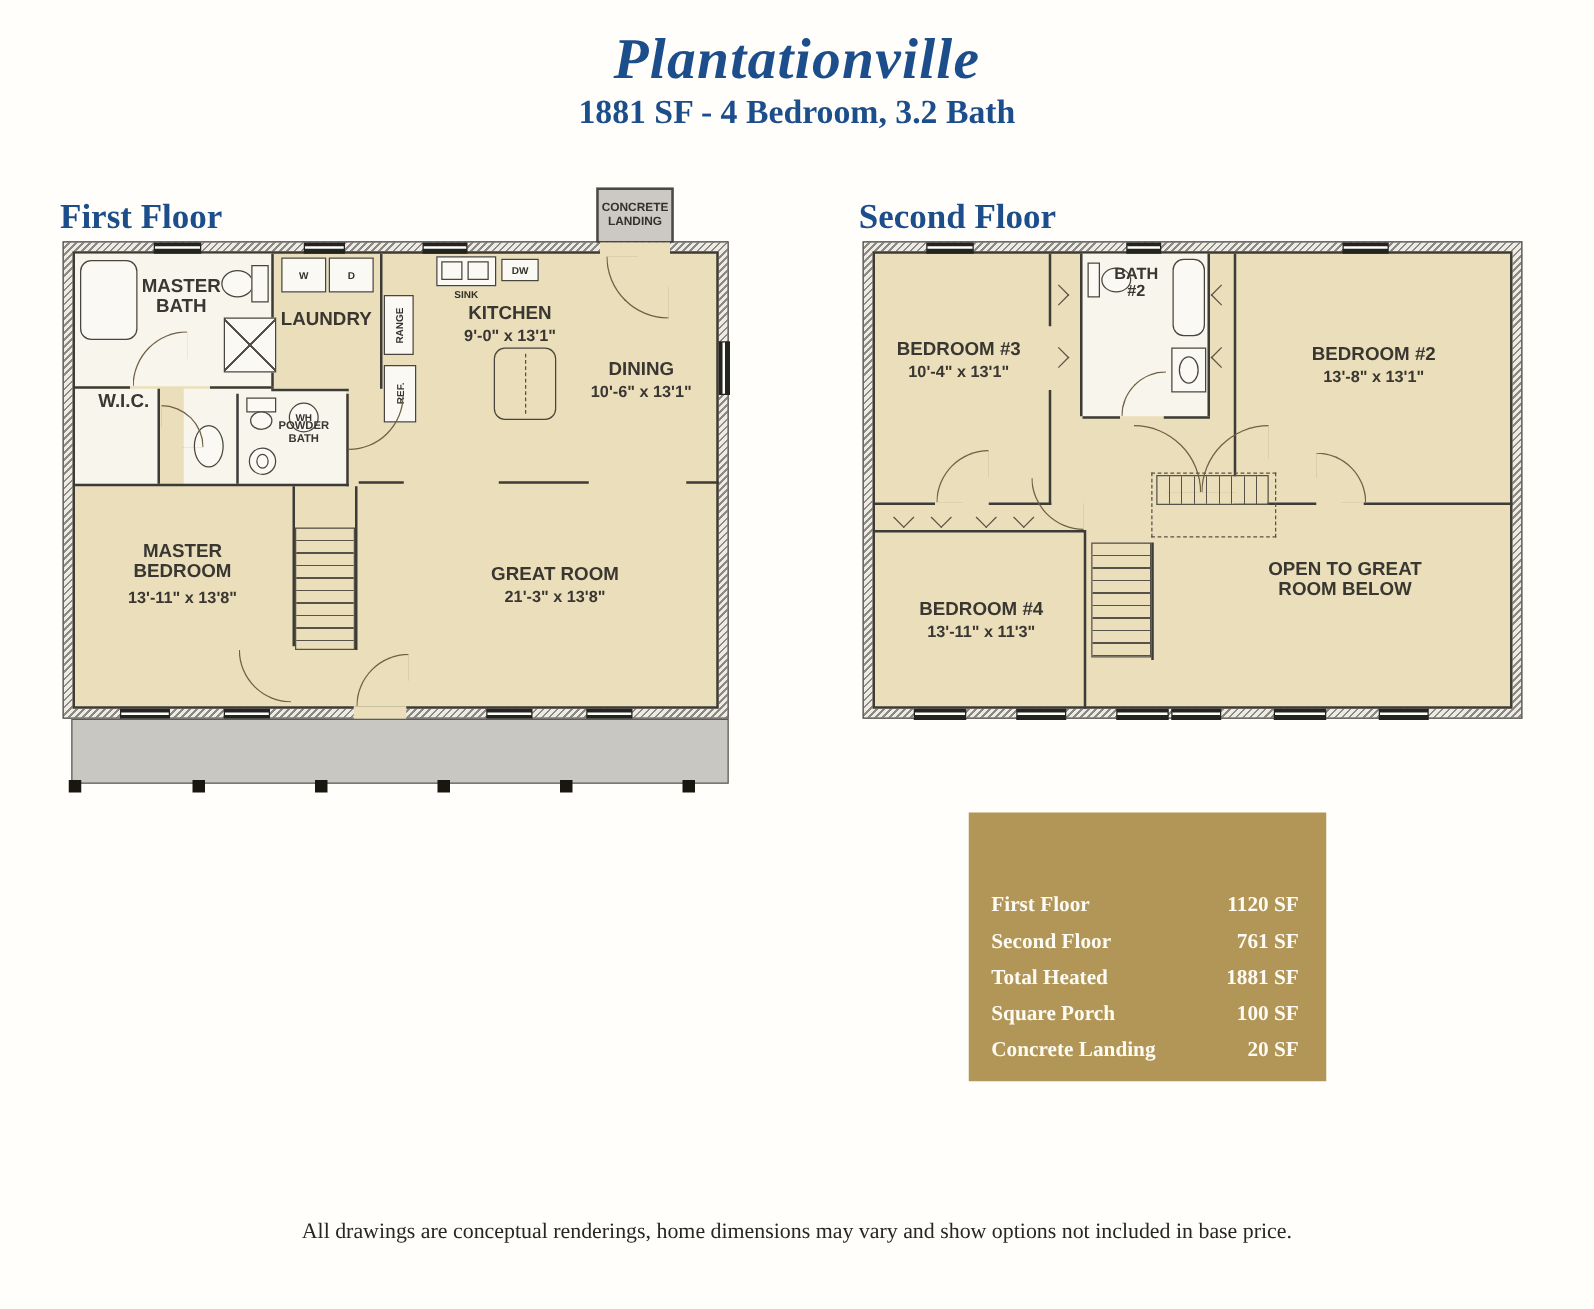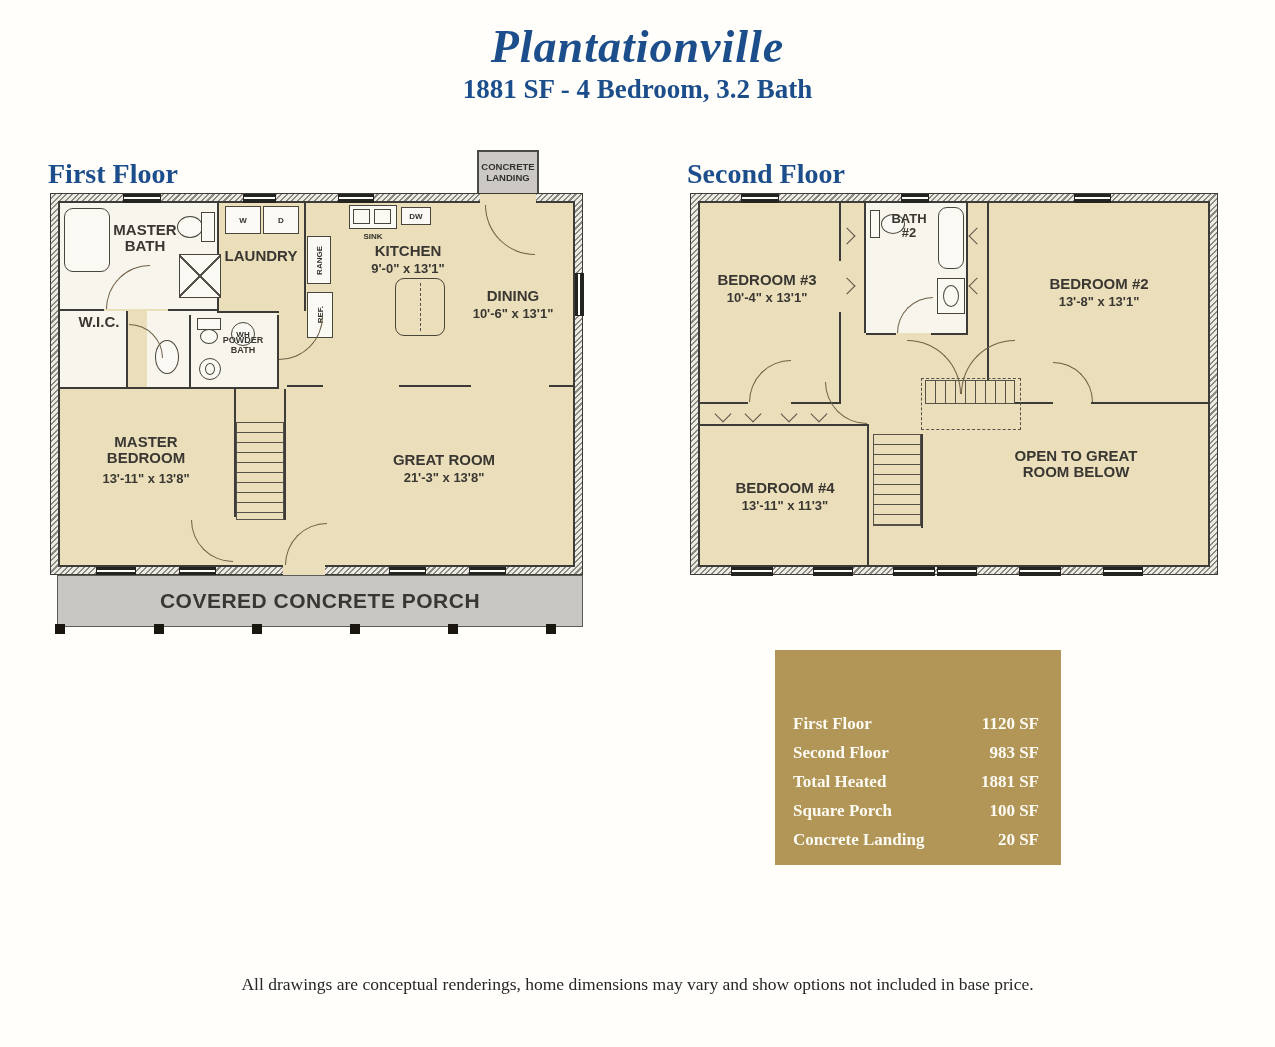--- a/index.html
+++ b/index.html
@@ -177,21 +177,20 @@
   <div class="rdims" style="left:357px;top:74px">9'-0" x 13'1"</div>
   <div class="rname" style="left:462px;top:102px">DINING</div>
   <div class="rdims" style="left:462px;top:119px">10'-6" x 13'1"</div>
   <div class="rname w2" style="left:95px;top:256px;width:100px">MASTER BEDROOM</div>
   <div class="rdims" style="left:95px;top:284px">13'-11" x 13'8"</div>
   <div class="rname" style="left:393px;top:266px">GREAT ROOM</div>
   <div class="rdims" style="left:393px;top:283px">21'-3" x 13'8"</div>
 </div>
 
 <div class="porch">
-  <div class="porch-label">COVERED CONCRETE PORCH</div>
   <div class="post" style="left:-3px"></div>
   <div class="post" style="left:96px"></div>
   <div class="post" style="left:194px"></div>
   <div class="post" style="left:292px"></div>
   <div class="post" style="left:390px"></div>
   <div class="post" style="left:488px"></div>
 </div>
 
 <div class="floor-label" style="left:687px;top:158px">Second Floor</div>
 
@@ -263,21 +262,21 @@
 </div>
 
 <div class="sf-panel">
   <div class="sf-rows">
     <div class="sf-row">
       <span>First Floor</span>
       <span>1120 SF</span>
     </div>
     <div class="sf-row">
       <span>Second Floor</span>
-      <span>983 SF</span>
+      <span>761 SF</span>
     </div>
     <div class="sf-row">
       <span>Total Heated</span>
       <span>1881 SF</span>
     </div>
     <div class="sf-row">
       <span>Square Porch</span>
       <span>100 SF</span>
     </div>
     <div class="sf-row">

